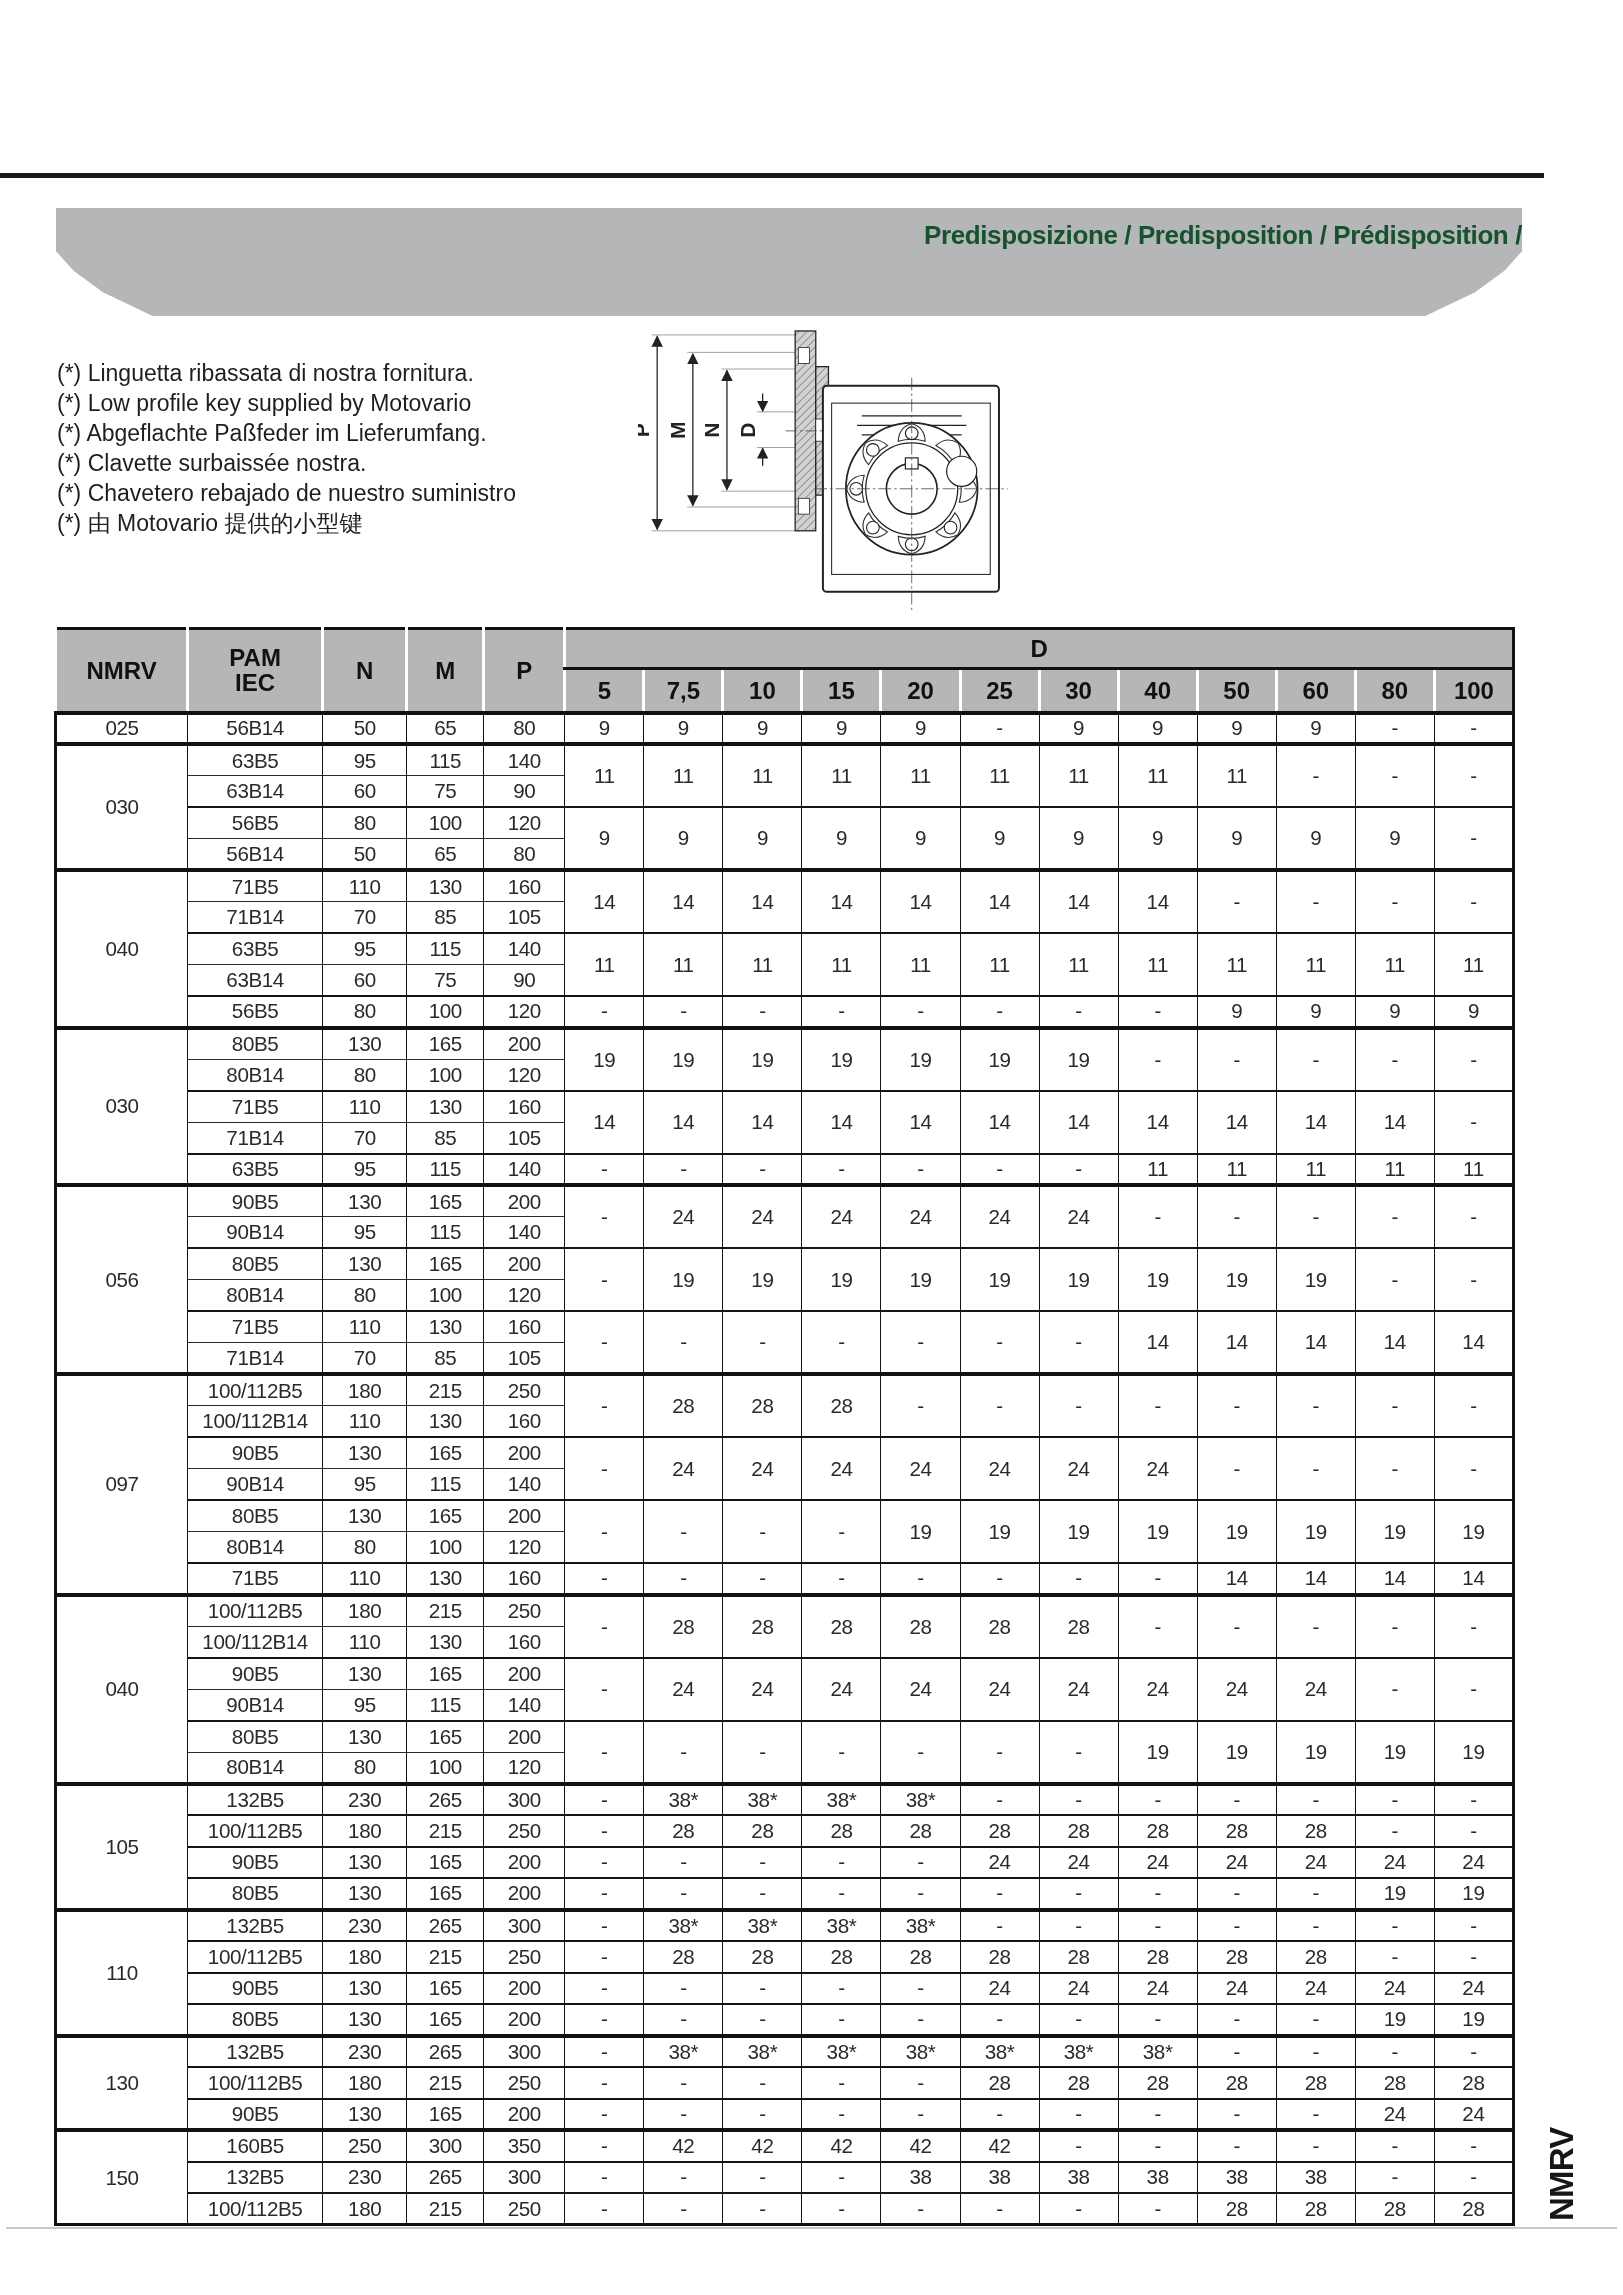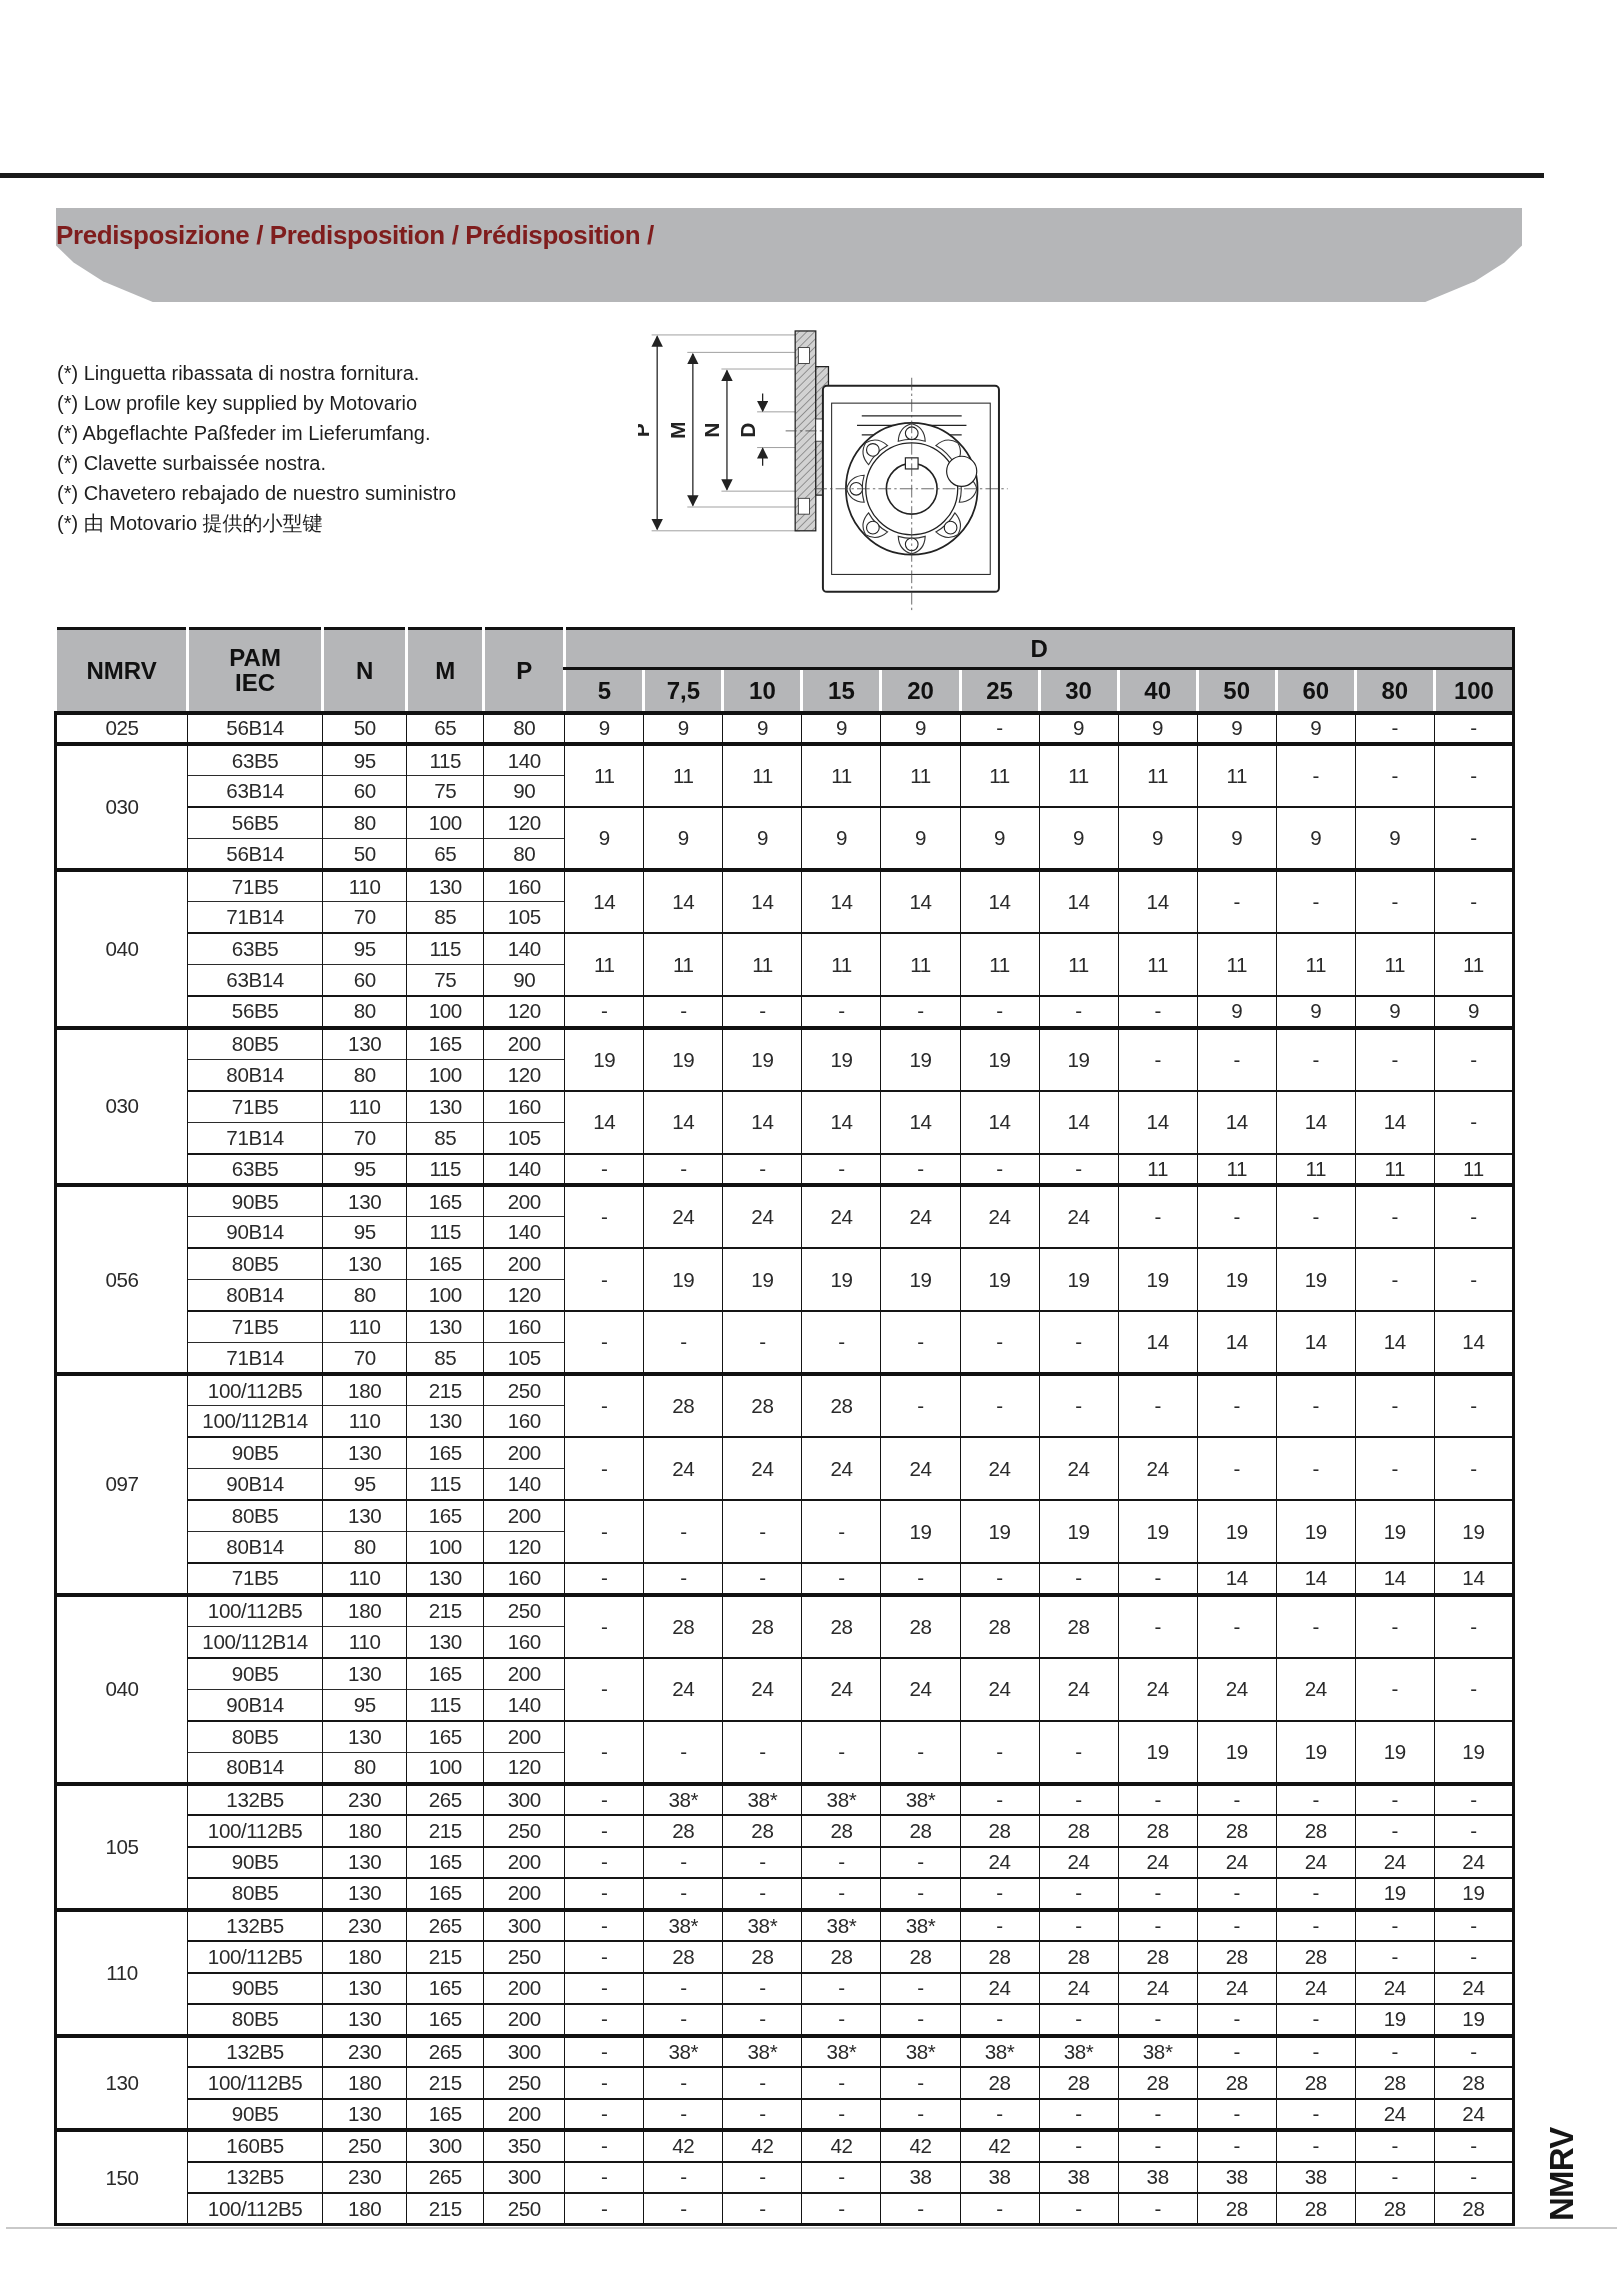--- a/index.html
+++ b/index.html
@@ -5,28 +5,28 @@
   html,body { margin:0; padding:0; background:#e8e8e8; }
   .page {
     position:relative; width:1624px; height:2295px; background:#ffffff;
     font-family:"Liberation Sans","DejaVu Sans",sans-serif; overflow:hidden;
   }
   
   .top-rule { position:absolute; left:0; top:173px; width:1544px; height:4.8px; background:#1a1a1a; }
 
   
   .banner {
-    position:absolute; left:56px; top:208px; width:1466px; height:94px;
-    background:#b5b6b8; color:#7f1d1d; text-align:left;
+    position:absolute; left:56px; top:208px; width:1466px; height:108px;
+    background:#b5b6b8; color:#14532d; text-align:right;
     clip-path:polygon(0% 0%, 100% 0%, 100% 40%, 98.8% 58%, 96.8% 78%, 93.4% 100%, 6.6% 100%, 3.2% 78%, 1.2% 58%, 0% 40%);
   }
   .banner-text { padding-top:8.7px; font-weight:bold; font-size:26px; line-height:36px; letter-spacing:-0.4px; }
 
   
-  .notes { position:absolute; left:57px; top:358px; font-size:20px; line-height:30px; color:#1e1e1e; }
+  .notes { position:absolute; left:57px; top:358px; font-size:23px; line-height:30px; color:#1e1e1e; }
 
   
   .diagram { position:absolute; left:638px; top:327px; }
   .dim-label { font-size:26px; font-weight:bold; fill:#222; }
 
   
   .side-label {
     position:absolute; left:1543px; top:2127px; height:94px;
     writing-mode:vertical-rl; transform:rotate(180deg);
     font-size:33px; font-weight:bold; letter-spacing:-0.8px; color:#161616;

